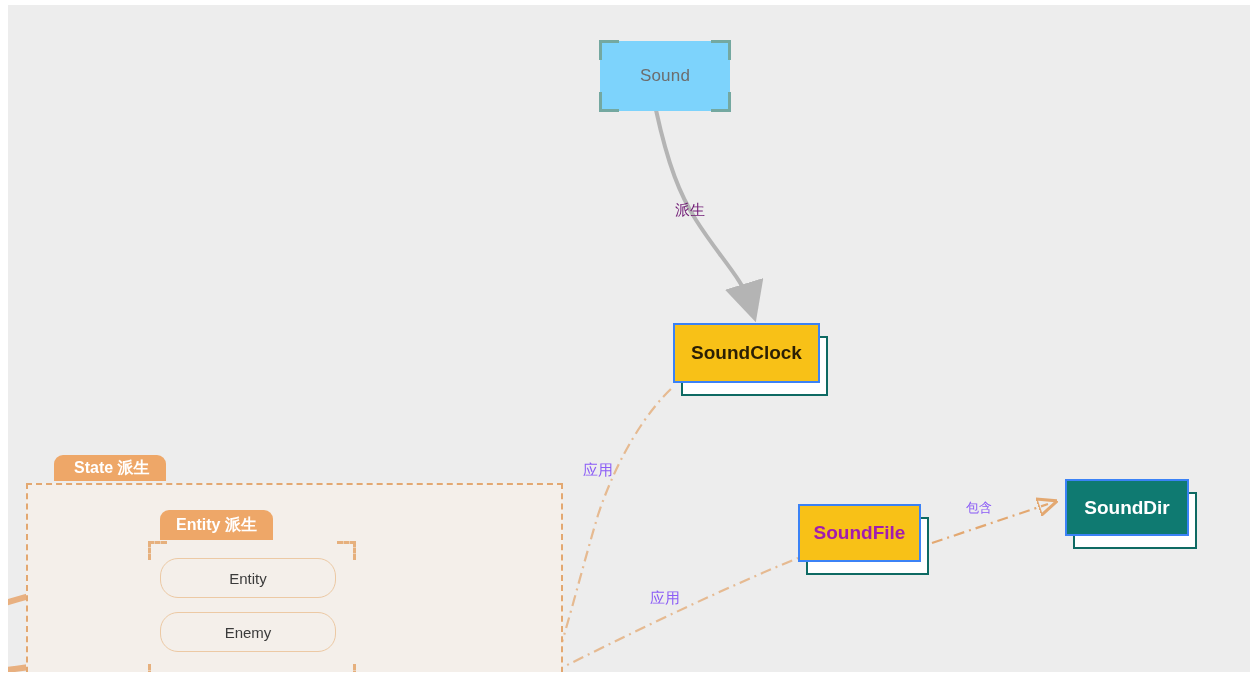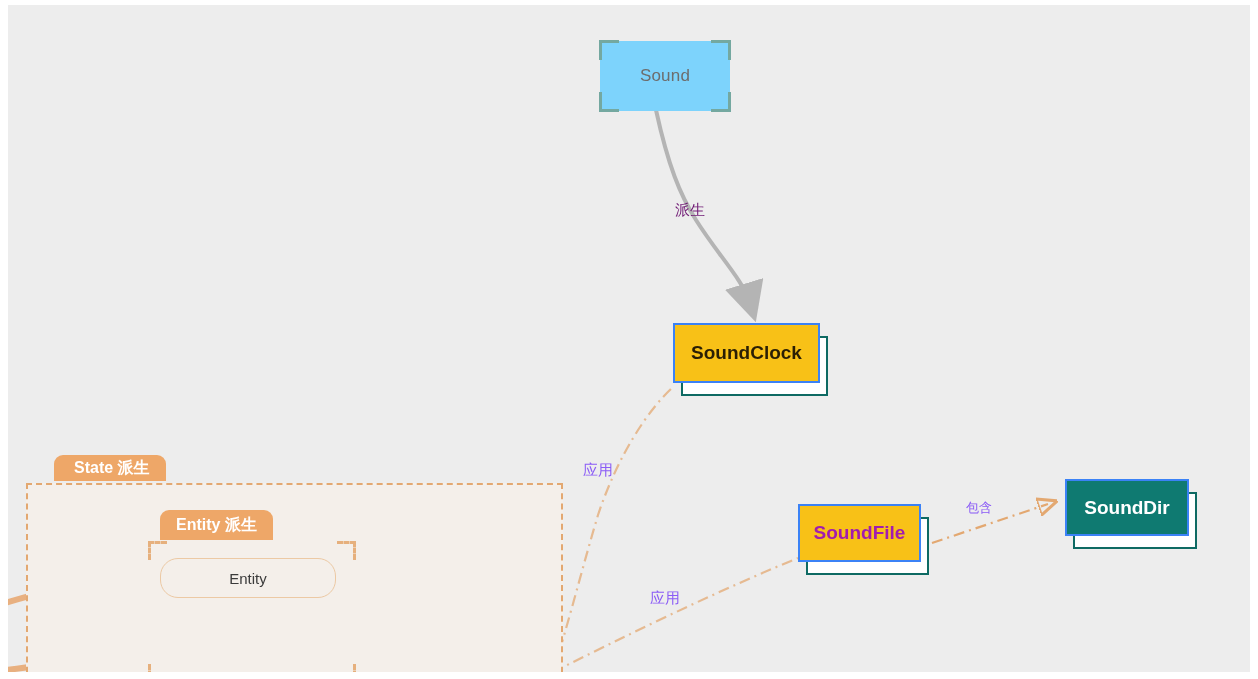--- a/index.html
+++ b/index.html
@@ -186,20 +186,23 @@
     <span class="gb bl"></span>
     <span class="gb br"></span>
   </div>
   <div class="group-tab" style="left:152px; top:505px; height:30px;">
     <span>Entity 派生</span>
   </div>
 
   <div class="leaf" style="left:152px; top:553px; width:176px; height:40px;">
     <span>Entity</span>
   </div>
+  <div class="leaf" style="left:152px; top:607px; width:176px; height:40px;">
+    <span>Enemy</span>
+  </div>
 
   <div class="node node-abstract" style="left:592px; top:36px; width:130px; height:70px;">
     <span class="bracket tl"></span>
     <span class="bracket tr"></span>
     <span class="bracket bl"></span>
     <span class="bracket br"></span>
     <span>Sound</span>
   </div>
 
   <div class="stack-shadow" style="left:673px; top:331px; width:147px; height:60px;"></div>

